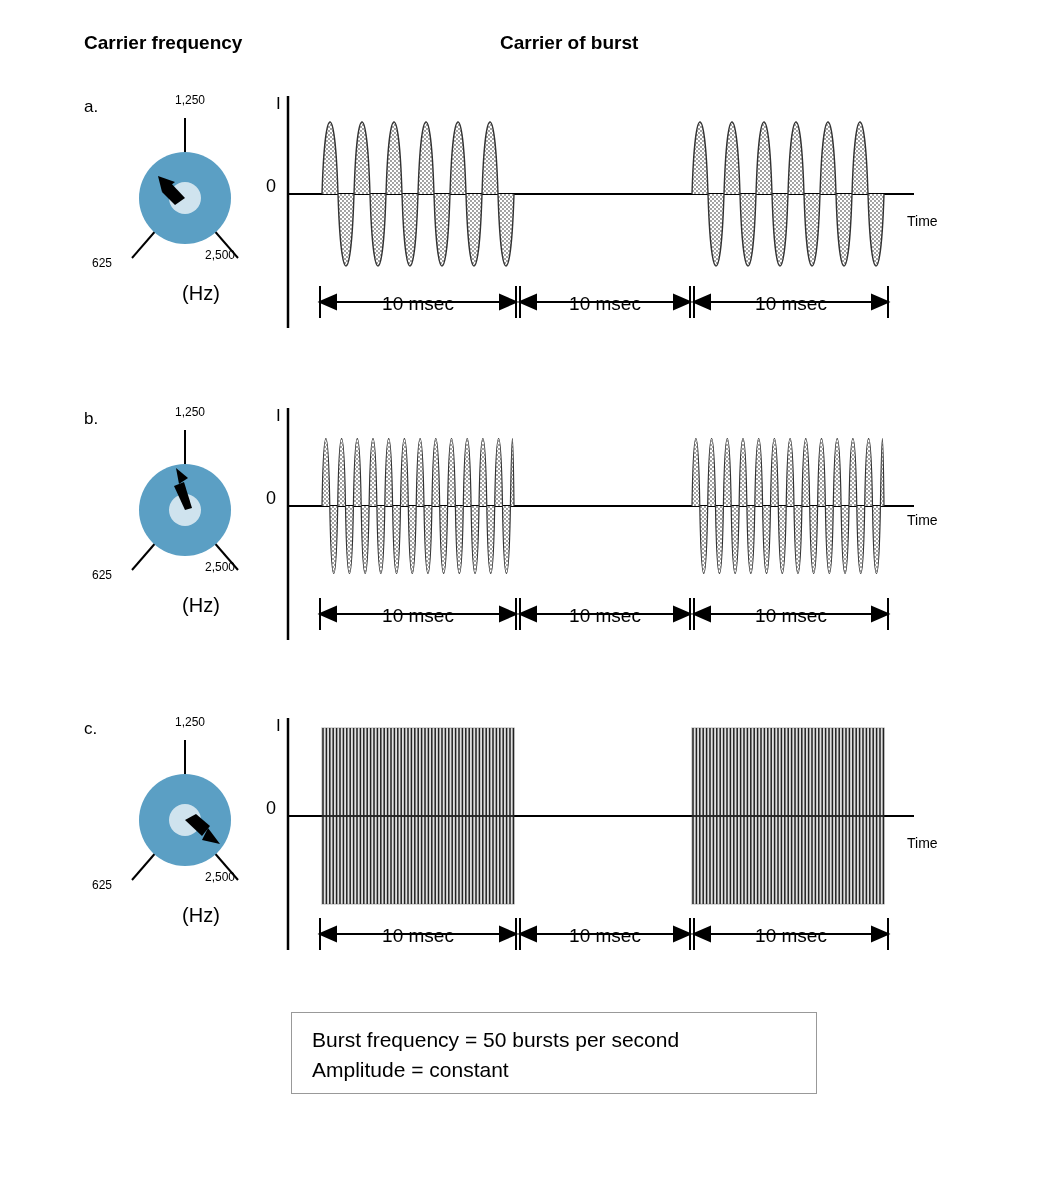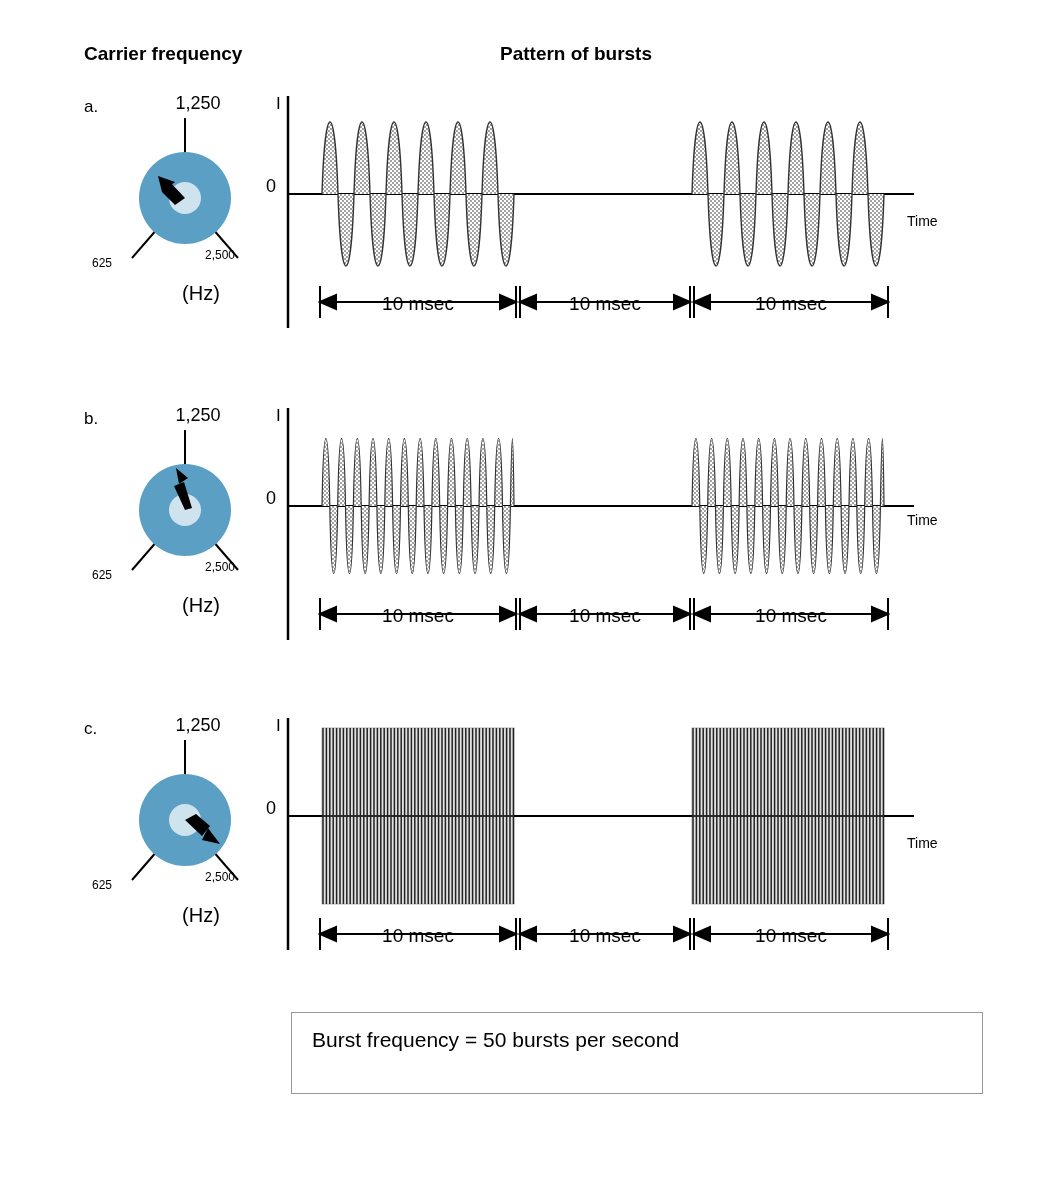--- a/index.html
+++ b/index.html
@@ -14,21 +14,20 @@
     font-family: "Liberation Sans", sans-serif;
     color: #000;
     overflow: hidden;
   }
 
   .hdr {
     position: absolute;
     font-weight: bold;
     font-size: 19px;
     color: #000;
-    margin-top: 11px;
   }
   #hdr-carrier { left: 84px; top: 32px; }
   #hdr-pattern { left: 500px; top: 32px; }
 
   .row {
     position: absolute;
     left: 0;
     width: 1041px;
   }
   #row-a { top: 88px; height: 250px; }
@@ -44,25 +43,25 @@
     height: 215px;
   }
   .row-letter {
     position: absolute;
     left: 4px;
     top: 9px;
     font-size: 17px;
   }
   .dial-top-label {
     position: absolute;
-    left: 13px;
+    left: 5px;
     top: 5px;
     width: 210px;
     text-align: center;
-    font-size: 18px;
+    font-size: 12px;
   }
   .dial-svg {
     position: absolute;
     left: 0;
     top: 22px;
   }
   .dial-left-label {
     position: absolute;
     left: 12px;
     top: 168px;
@@ -106,38 +105,38 @@
     font-size: 19px;
     text-align: center;
     white-space: nowrap;
   }
 
   
   #caption-box {
     position: absolute;
     left: 291px;
     top: 1012px;
-    width: 692px;
+    width: 526px;
     height: 82px;
     border: 1px solid #999;
     background: #fff;
     box-sizing: border-box;
     padding: 12px 0 0 20px;
   }
   .caption-line {
     font-size: 21px;
     line-height: 30px;
     color: #000;
   }
 </style>
 </head>
 <body>
 
 <div class="hdr" id="hdr-carrier">Carrier frequency</div>
-<div class="hdr" id="hdr-pattern">Pattern of bursts</div>
+<div class="hdr" id="hdr-pattern">Carrier of burst</div>
 
 <div class="row" id="row-a">
 
   <div class="dial-block">
     <div class="row-letter">a.</div>
     <div class="dial-top-label">1,250</div>
     <svg class="dial-svg" width="210" height="170" viewBox="0 0 210 170">
       <line x1="105" y1="8" x2="105" y2="44" stroke="#000" stroke-width="2"></line>
       <line x1="52" y1="148" x2="78" y2="118" stroke="#000" stroke-width="2"></line>
       <line x1="158" y1="148" x2="132" y2="118" stroke="#000" stroke-width="2"></line>
@@ -484,13 +483,14 @@
     </svg>
 
     <div class="msec-label" style="left:106px; top:215px; width:100px;">10 msec</div>
     <div class="msec-label" style="left:293px; top:215px; width:100px;">10 msec</div>
     <div class="msec-label" style="left:479px; top:215px; width:100px;">10 msec</div>
   </div>
 </div>
 
 <div id="caption-box">
   <div class="caption-line">Burst frequency = 50 bursts per second</div>
+  <div class="caption-line">Amplitude = constant</div>
 </div>
 
 </body></html>

